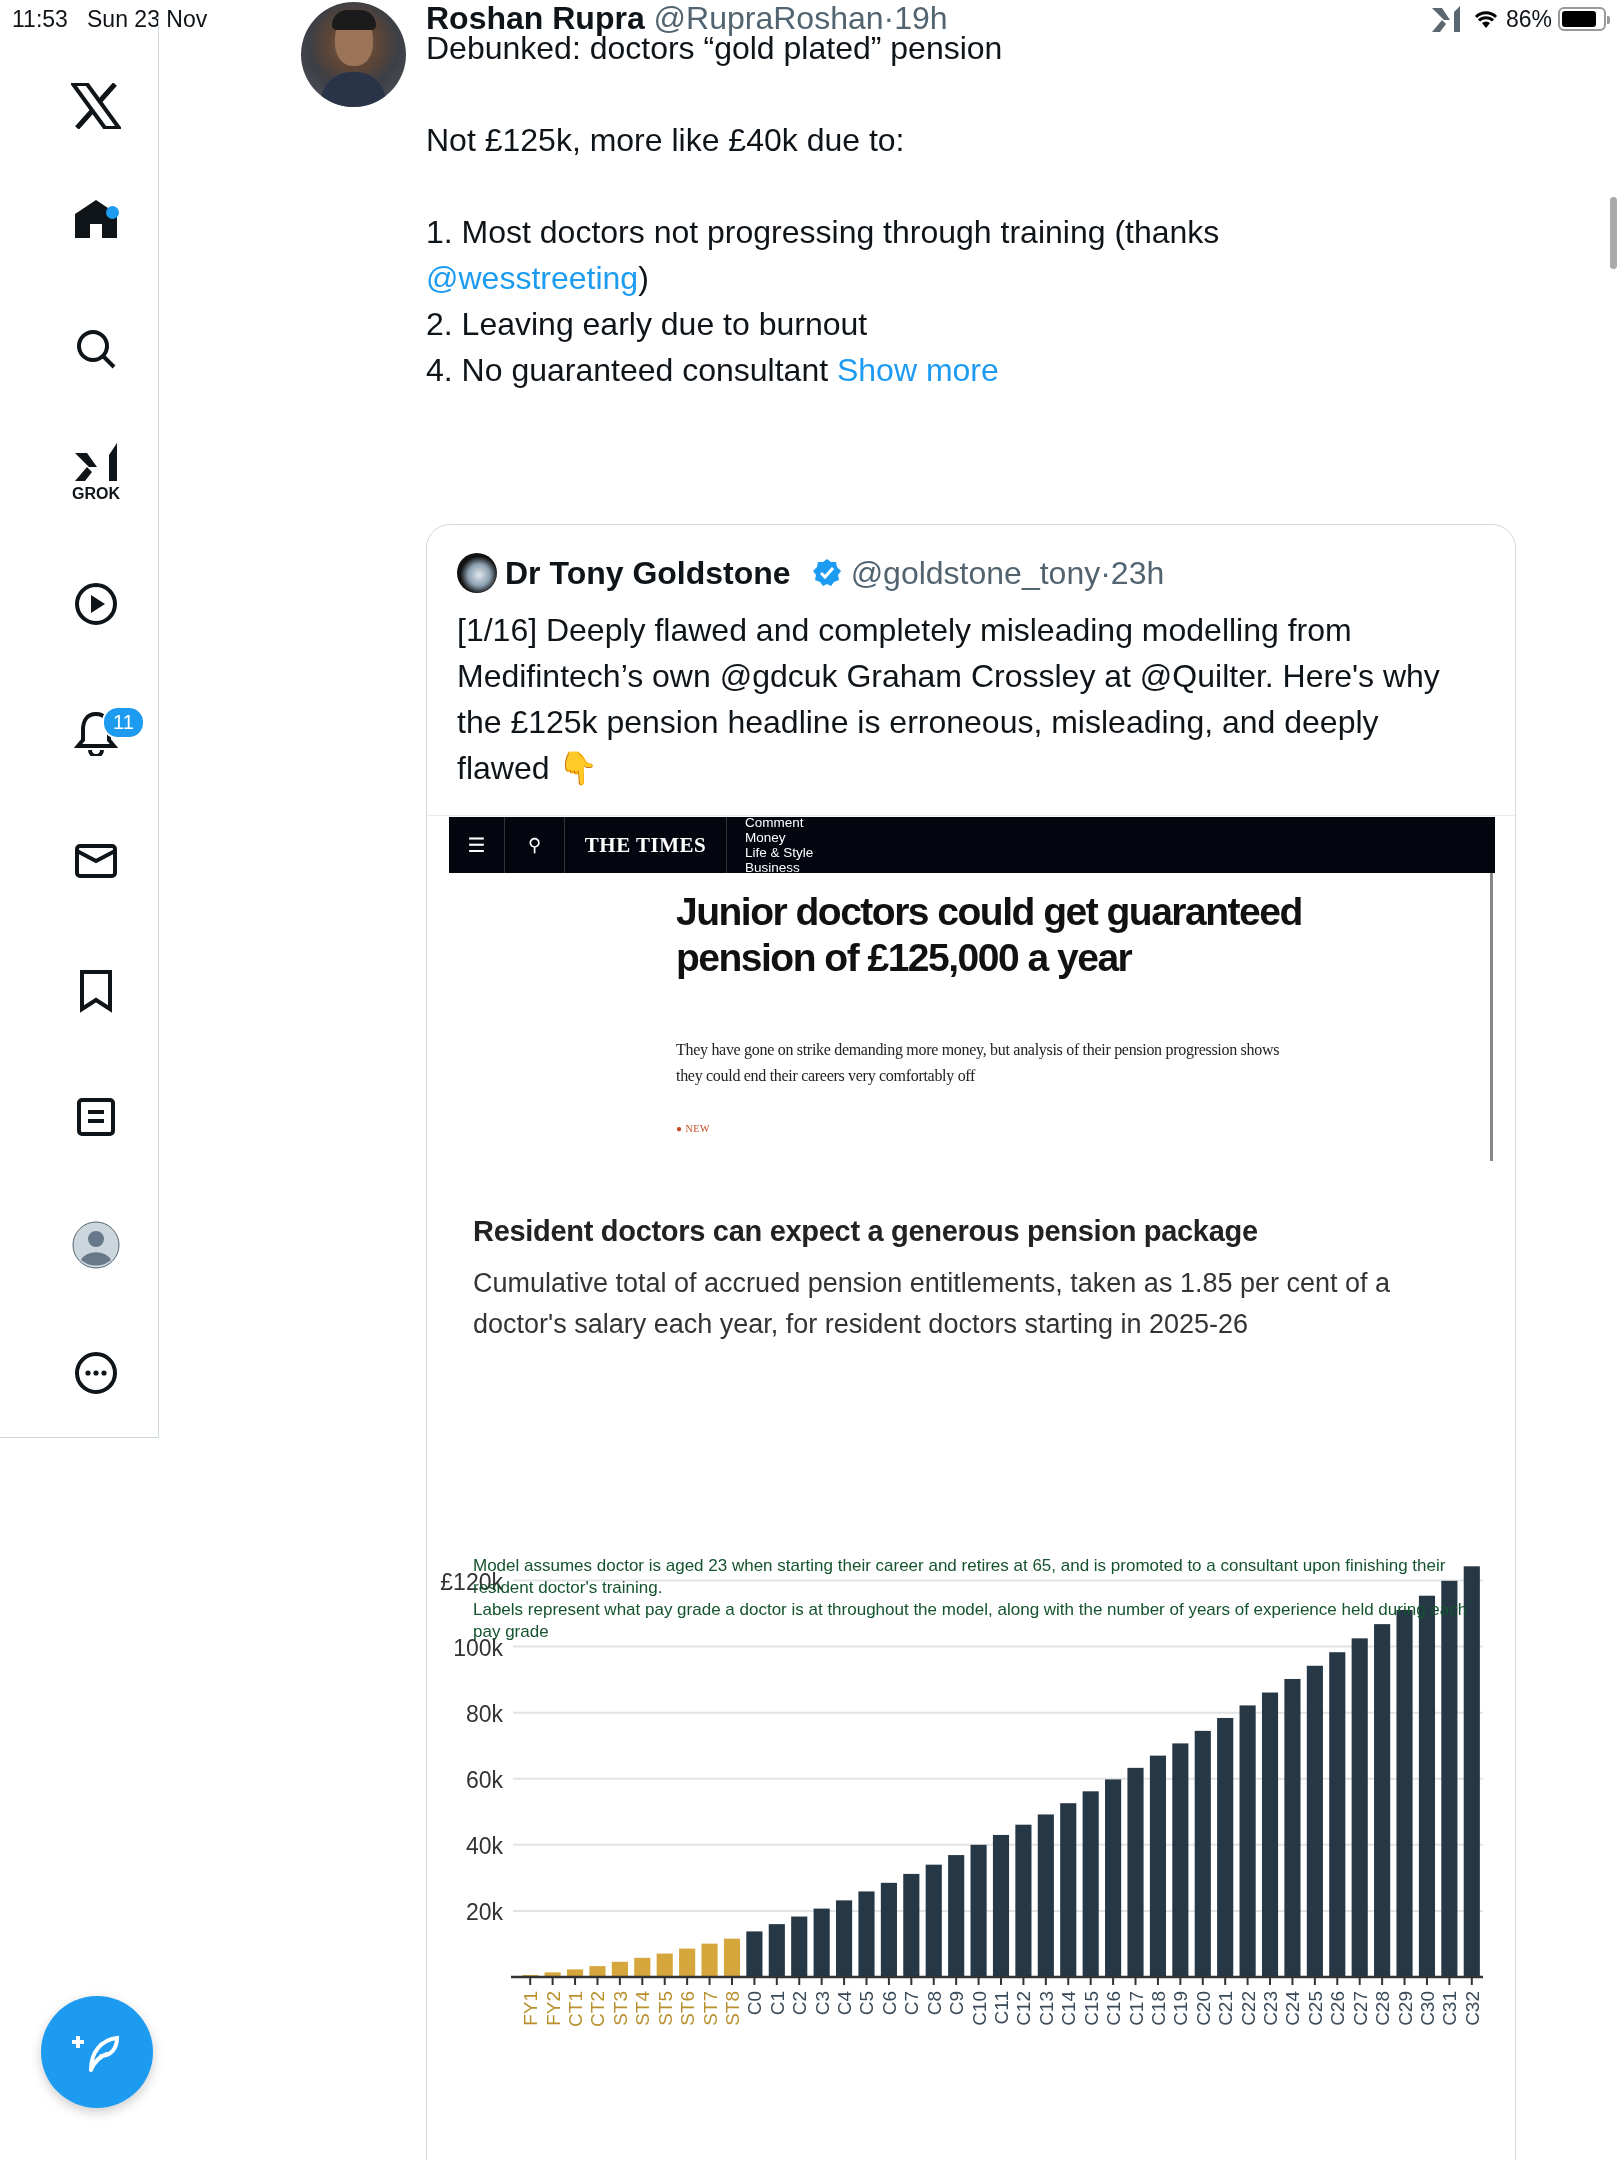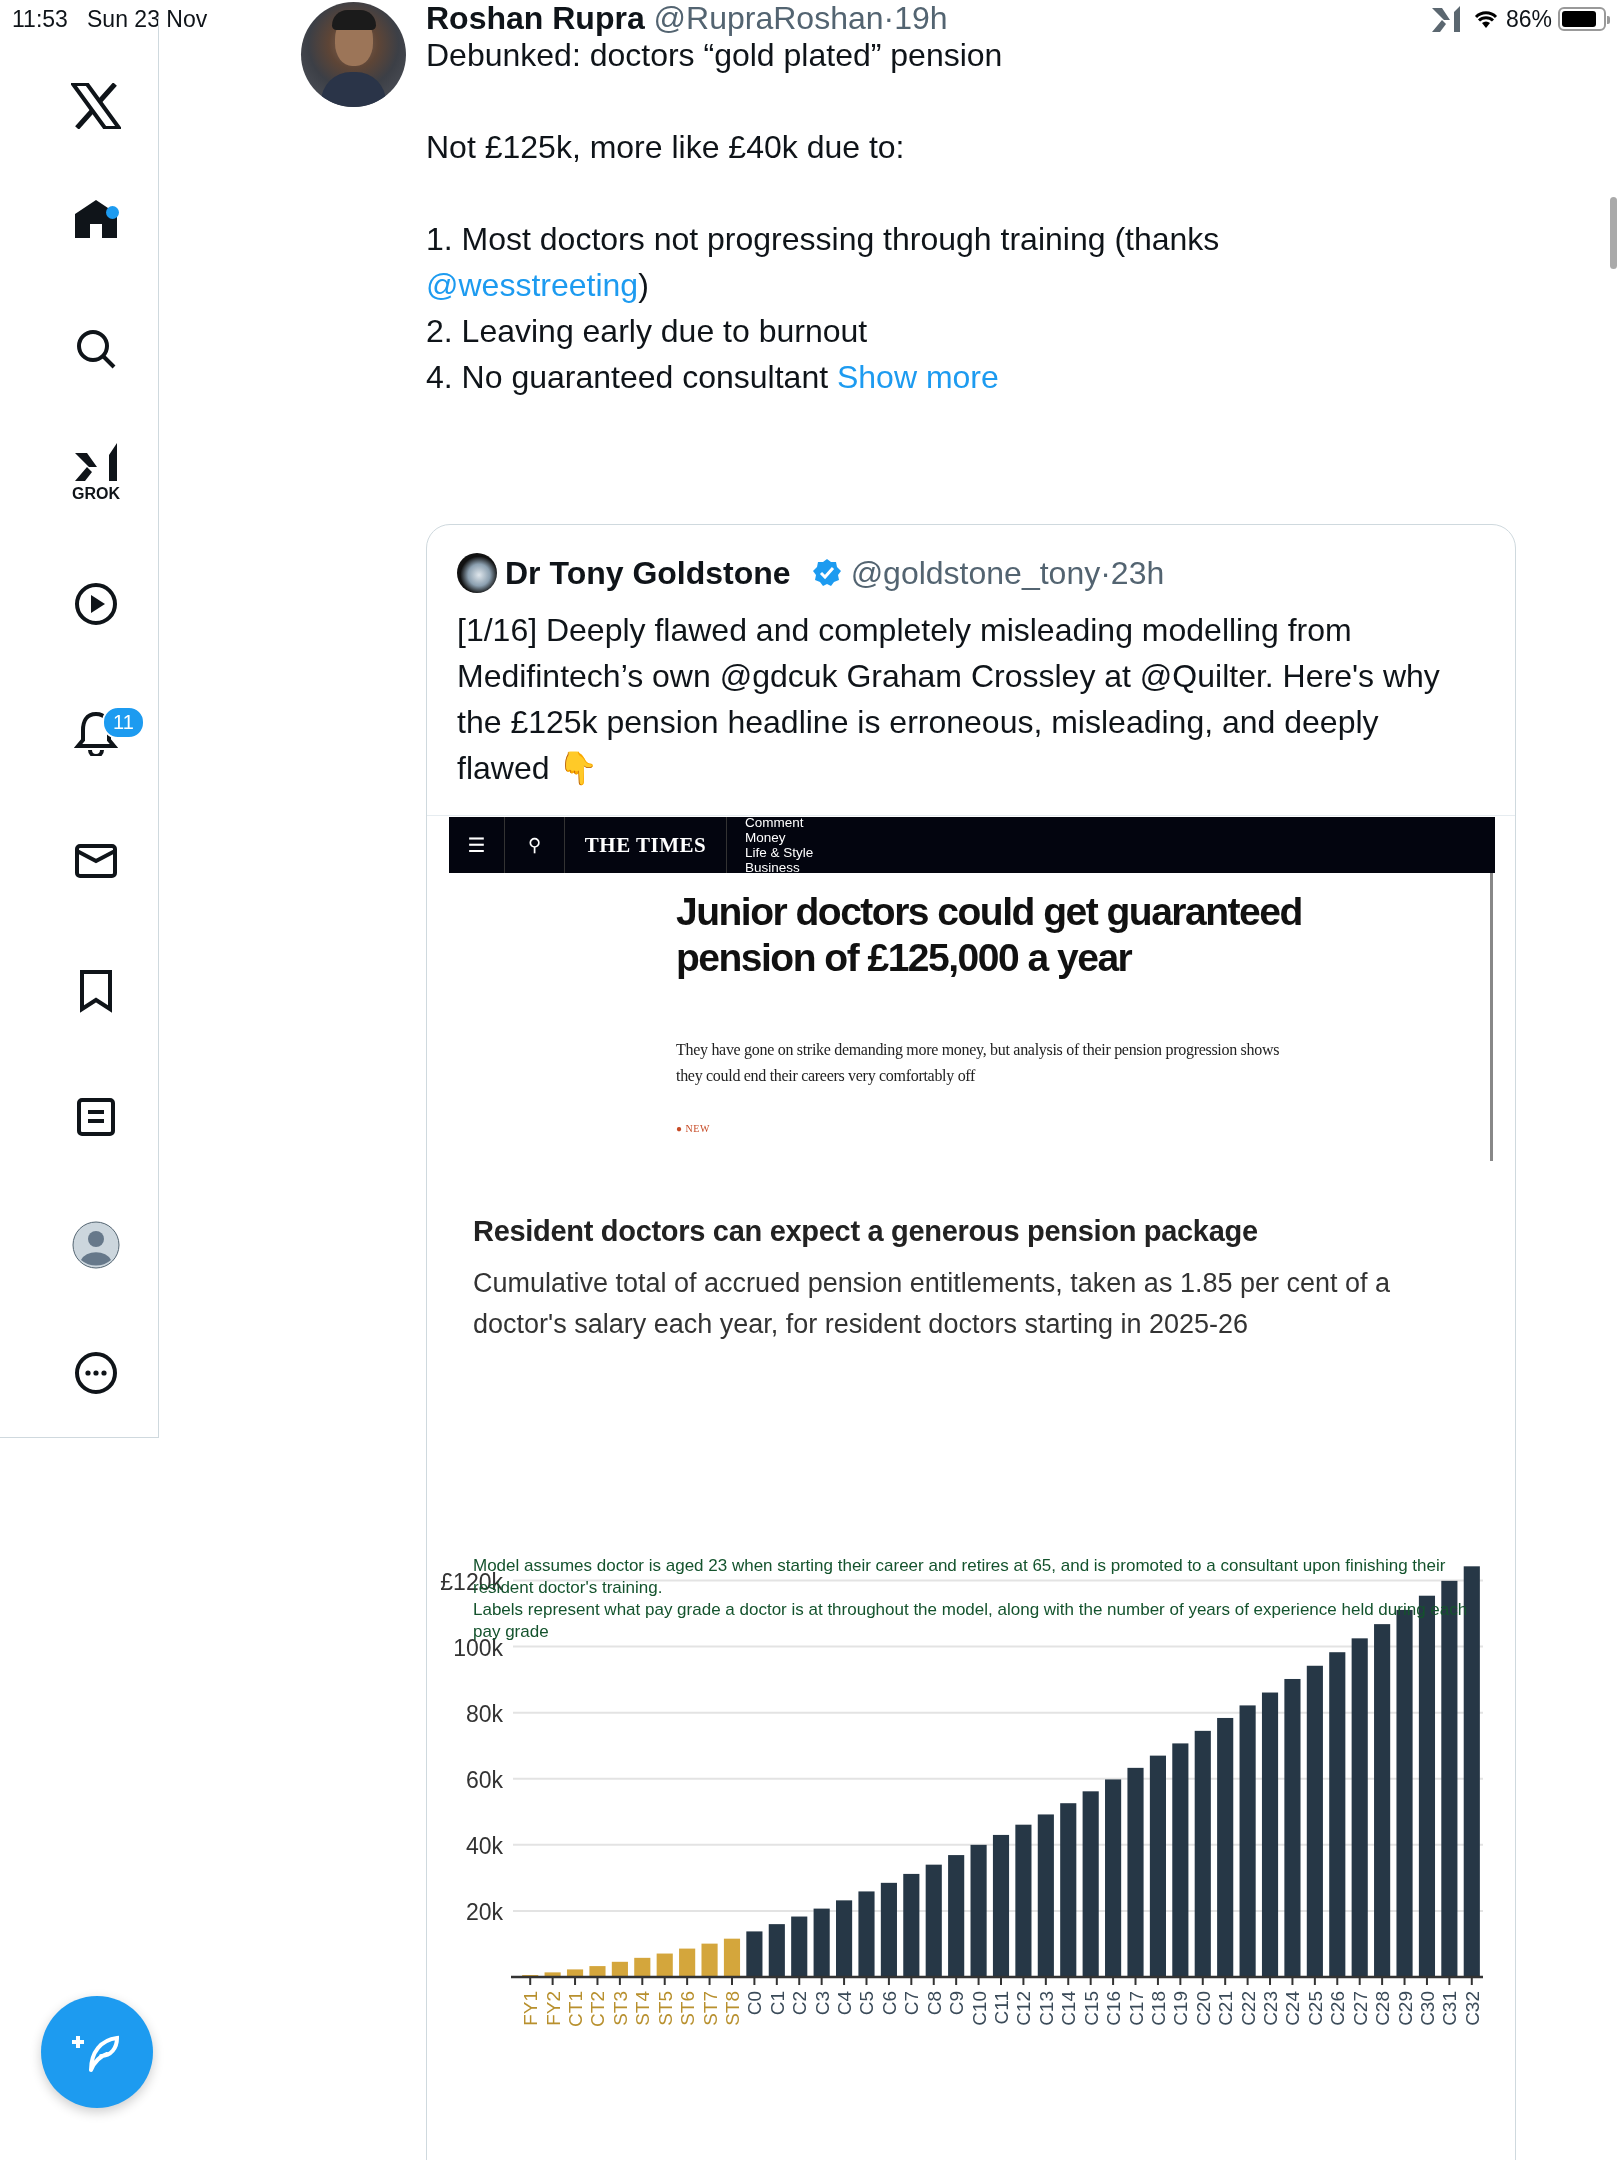--- a/index.html
+++ b/index.html
@@ -24,21 +24,21 @@
   .scrollbar { position: absolute; left: 1610px; top: 197px; width: 7px; height: 72px; background: #aaa; border-radius: 4px; }
 
   .avatar { position: absolute; left: 301px; top: 2px; width: 105px; height: 105px; border-radius: 50%; background: radial-gradient(circle at 50% 40%, #8a6a55 0%, #5e4536 30%, #3c3f46 55%, #555860 100%); overflow: hidden; }
   .avatar-body { position: absolute; left: 20px; top: 70px; width: 65px; height: 50px; background: #2a3448; border-radius: 30px 30px 0 0; }
   .avatar-head { position: absolute; left: 34px; top: 14px; width: 38px; height: 50px; background: #9c7558; border-radius: 45%; }
   .avatar-hair { position: absolute; left: 31px; top: 8px; width: 44px; height: 20px; background: #1b1b1b; border-radius: 20px 20px 6px 6px; }
 
   .tweet-header { position: absolute; left: 426px; top: 0px; font-size: 32px; white-space: nowrap; }
   .author-name { font-weight: bold; }
   .author-handle, .tweet-time { color: #536471; }
-  .tweet-body { position: absolute; left: 426px; top: 32px; width: 1080px; font-size: 32px; line-height: 46px; }
+  .tweet-body { position: absolute; left: 426px; top: 25px; width: 1080px; font-size: 32px; line-height: 46px; }
   .tweet-body p { margin: 0; }
   .tweet-body .gap { height: 46px; }
   .link { color: #1d9bf0; }
 
   .quote-card { position: absolute; left: 426px; top: 524px; width: 1090px; height: 1700px; border: 1px solid #cfd9de; border-radius: 24px; overflow: hidden; }
   .quote-header { position: absolute; left: 30px; top: 28px; font-size: 32px; display: flex; align-items: center; white-space: nowrap; }
   .quote-avatar { width: 40px; height: 40px; border-radius: 50%; background: radial-gradient(circle at 55% 55%, #dfe6ec 0%, #8ca0b0 35%, #111 60%); margin-right: 8px; }
   .quote-name { font-weight: bold; margin-right: 20px; }
   .verified { width: 32px; height: 32px; margin-right: 8px; }
   .quote-body { position: absolute; left: 30px; top: 82px; width: 1020px; font-size: 32px; line-height: 46px; }

